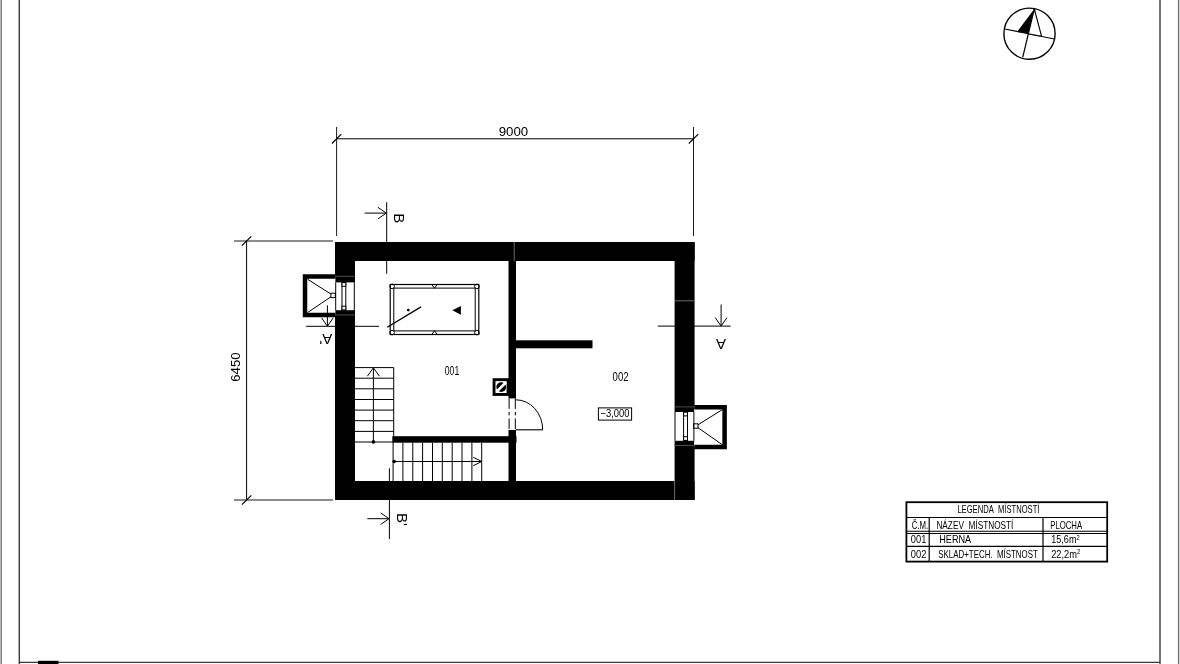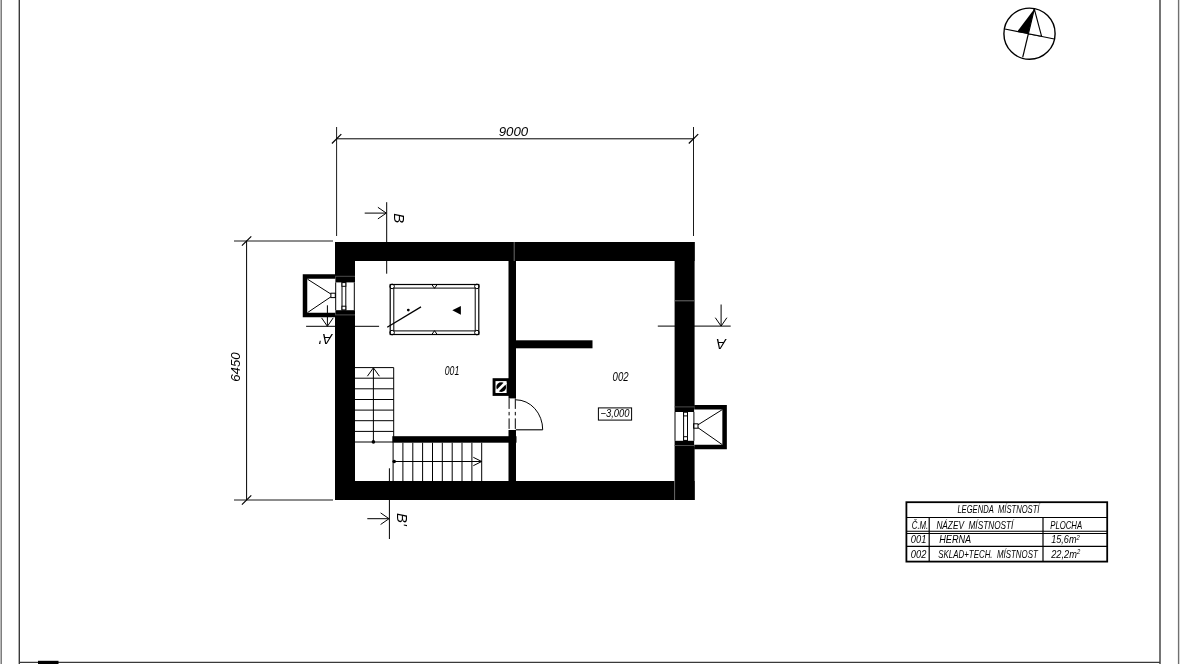--- a/index.html
+++ b/index.html
@@ -1,21 +1,21 @@
 <!DOCTYPE html>
 <html><head>
 <meta charset="utf-8">
 <style>
   html,body{margin:0;padding:0;background:#ffffff;}
   svg{display:block;}
   text{font-family:"Liberation Sans", sans-serif; fill:#000;}
 </style>
 </head>
 <body>
-<div style="filter: grayscale(1); opacity:0.999;font-style:italic;">
+<div style="filter: grayscale(1); opacity:0.999;">
 <svg width="1180" height="664" viewBox="0 0 1180 664">
   <rect x="0" y="0" width="1180" height="664" fill="#ffffff"></rect>
 
   <line x1="1.2" y1="0" x2="1.2" y2="664" stroke="#707070" stroke-width="1.4"></line>
 
   <line x1="19.3" y1="0" x2="19.3" y2="664" stroke="#3a3a3a" stroke-width="1.4"></line>
 
   <line x1="1160" y1="0" x2="1160" y2="664" stroke="#3a3a3a" stroke-width="1.4"></line>
 
   <line x1="1178.6" y1="0" x2="1178.6" y2="664" stroke="#707070" stroke-width="1.4"></line>

